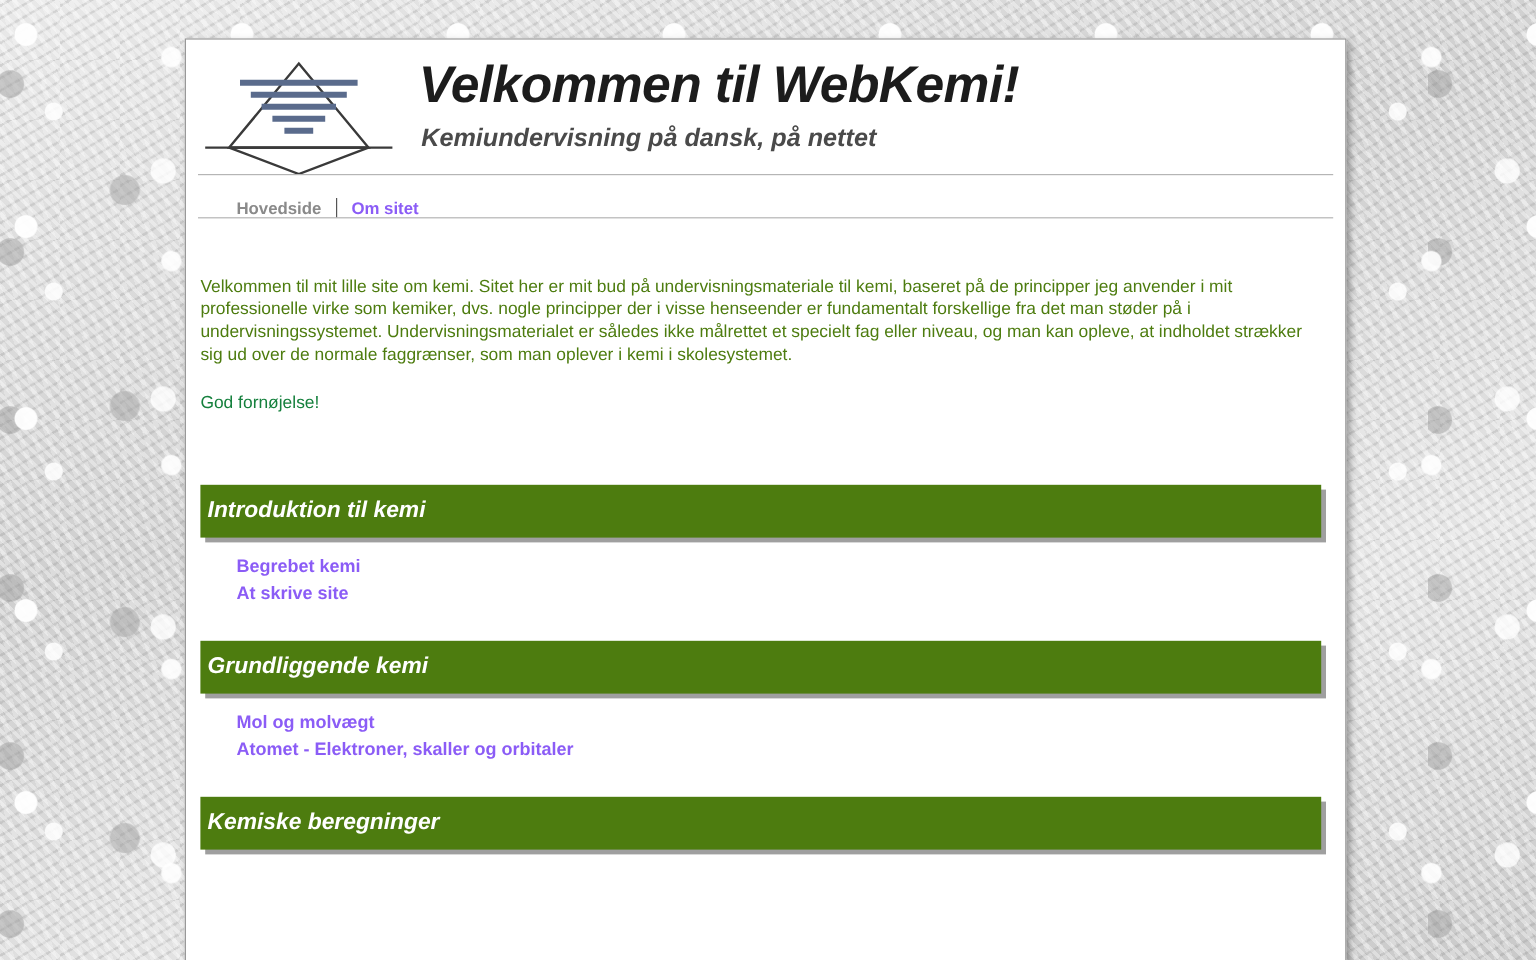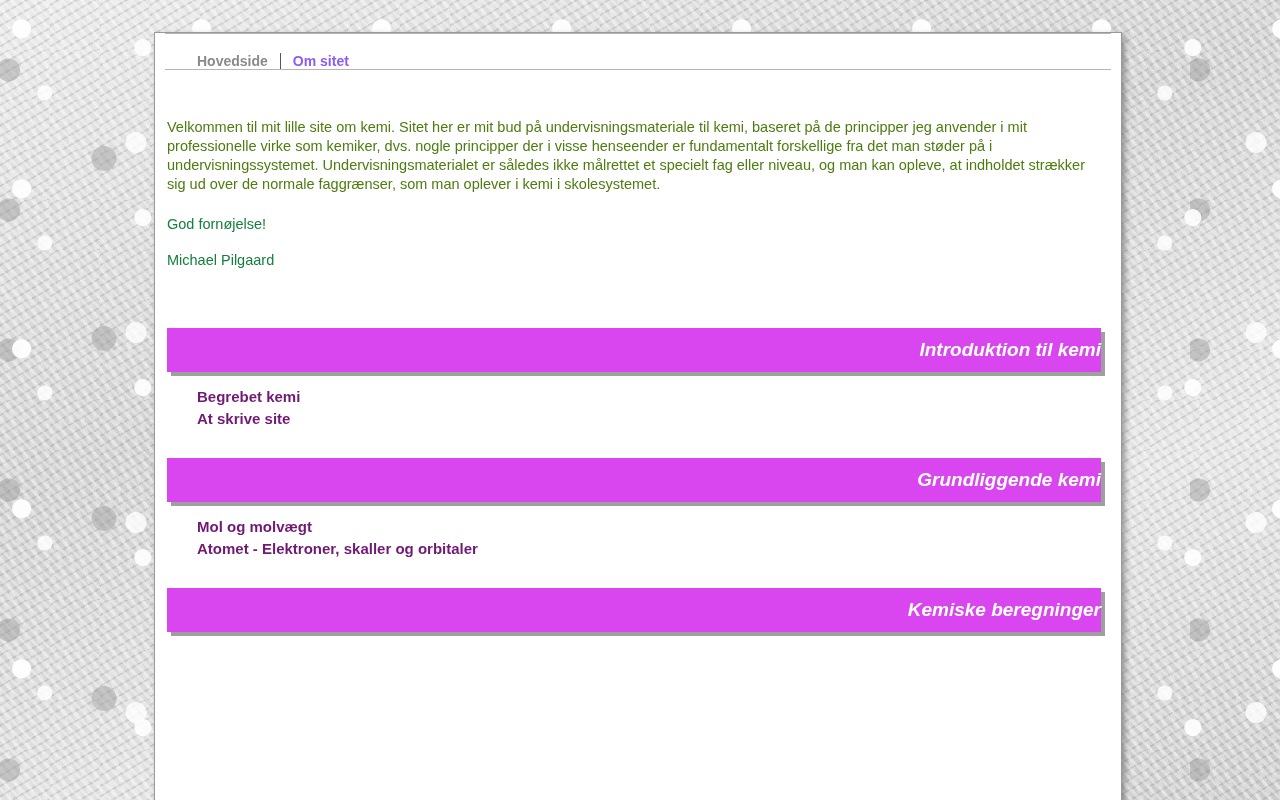--- a/index.html
+++ b/index.html
@@ -131,76 +131,92 @@
     line-height: 1.32;
   }
   .plain-line + .plain-line { margin-top: 17px; }
 
   .section {
     margin-top: 0;
   }
 
   .section-header {
     position: relative;
-    background: #d946ef;
+    background: #4d7c0f;
     color: #ffffff;
     font-size: 19px;
     font-weight: bold;
     font-style: italic;
     padding: 11px 0 11px 6px;
     margin-right: 8px;
     box-shadow: 4px 4px 0 rgba(80,80,80,0.55);
     box-sizing: border-box;
-    text-align: right;
   }
 
   .section-list {
     margin: 0;
     padding: 14px 0 0 30px;
     list-style: none;
   }
 
   .section-list li { margin: 0; padding: 0; }
 
   .section-link {
     display: inline-block;
     font-size: 15px;
     font-weight: bold;
-    color: #701a75;
+    color: #8b5cf6;
     text-decoration: none;
     padding: 2.5px 0;
     cursor: pointer;
   }
 
   .section-gap { height: 28px; }
 
   .first-section { margin-top: 58px; }
 </style>
 </head>
 <body>
 
 <div class="page">
 
+  <div class="header">
+    <div class="logo">
+      <svg width="164" height="100" viewBox="0 0 164 100" xmlns="http://www.w3.org/2000/svg">
+        <polygon points="82,8 140,78 24,78" fill="none" stroke="#3a3a3a" stroke-width="2"></polygon>
+        <polygon points="82,100 24,78 140,78" fill="none" stroke="#3a3a3a" stroke-width="2"></polygon>
+        <line x1="4" y1="78" x2="160" y2="78" stroke="#3a3a3a" stroke-width="2"></line>
+        <line x1="70" y1="64" x2="94" y2="64" stroke="#5a6b8c" stroke-width="5"></line>
+        <line x1="60" y1="54" x2="104" y2="54" stroke="#5a6b8c" stroke-width="5"></line>
+        <line x1="51" y1="44" x2="113" y2="44" stroke="#5a6b8c" stroke-width="5"></line>
+        <line x1="42" y1="34" x2="122" y2="34" stroke="#5a6b8c" stroke-width="5"></line>
+        <line x1="33" y1="24" x2="131" y2="24" stroke="#5a6b8c" stroke-width="5"></line>
+      </svg>
+    </div>
+    <div class="titles">
+      <h1 class="site-title">Velkommen til WebKemi!</h1>
+      <div class="site-subtitle">Kemiundervisning på dansk, på nettet</div>
+    </div>
+  </div>
 
   <div class="header-rule"></div>
 
   <div class="navbar">
     <a class="nav-item">Hovedside</a>
     <div class="nav-sep"></div>
     <a class="nav-item active">Om sitet</a>
   </div>
 
   <div class="content">
 
     <p class="intro-paragraph">Velkommen til mit lille site om kemi. Sitet her er mit bud på undervisningsmateriale til kemi, baseret på de principper jeg anvender i mit professionelle virke som kemiker, dvs. nogle principper der i visse henseender er fundamentalt forskellige fra det man støder på i undervisningssystemet. Undervisningsmaterialet er således ikke målrettet et specielt fag eller niveau, og man kan opleve, at indholdet strækker sig ud over de normale faggrænser, som man oplever i kemi i skolesystemet.</p>
 
     <div class="para-spacer"></div>
 
     <p class="plain-line">God fornøjelse!</p>
-    <p class="plain-line">Michael Pilgaard</p>
 
     <div class="section first-section">
       <div class="section-header">Introduktion til kemi</div>
       <ul class="section-list">
         <li>
           <a class="section-link">Begrebet kemi</a>
         </li>
         <li>
           <a class="section-link">At skrive site</a>
         </li>

